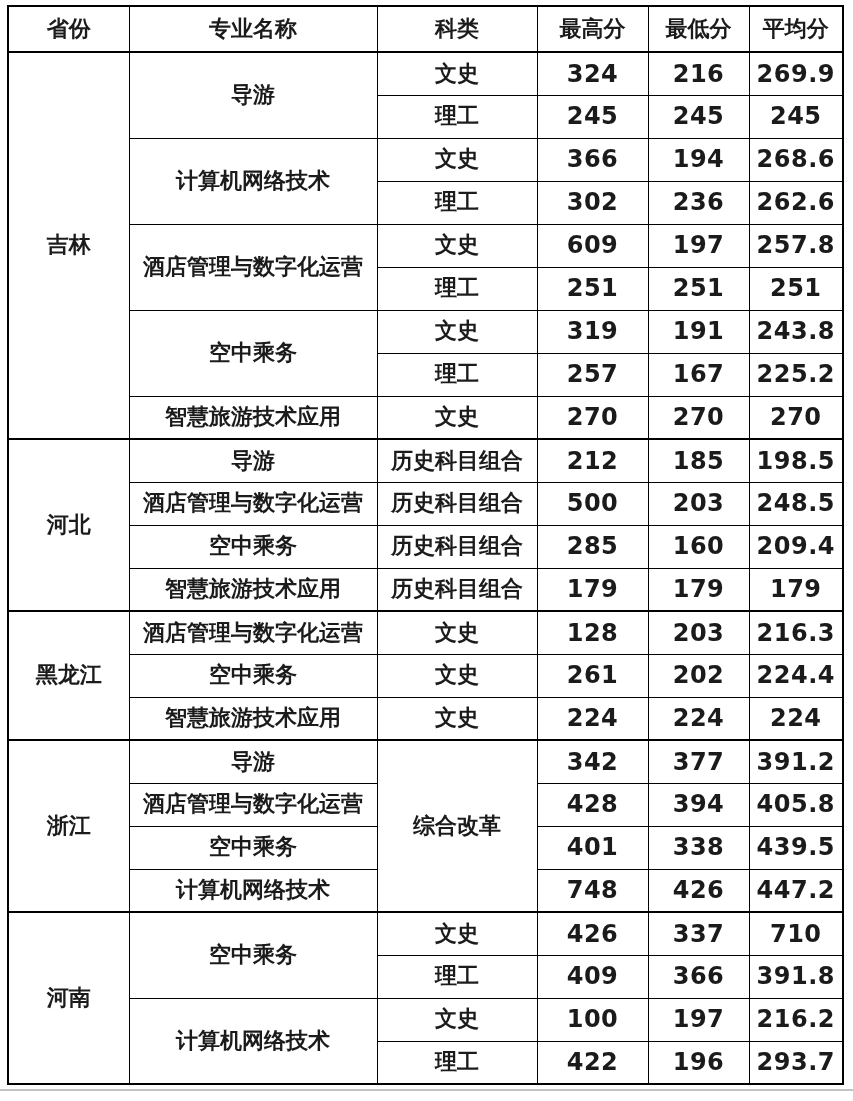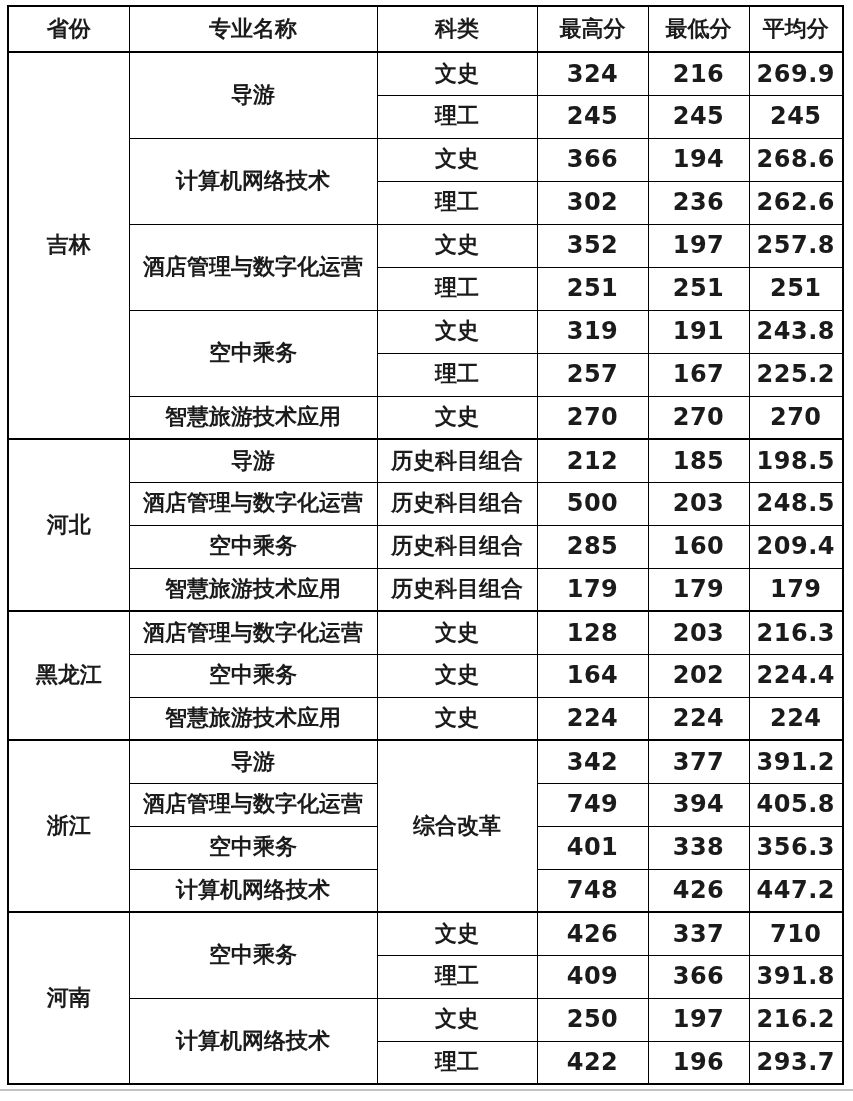--- a/index.html
+++ b/index.html
@@ -109,21 +109,21 @@
         </tr>
         <tr>
           <td>理工</td>
           <td class="num">302</td>
           <td class="num">236</td>
           <td class="num">262.6</td>
         </tr>
         <tr>
           <td rowspan="2">酒店管理与数字化运营</td>
           <td>文史</td>
-          <td class="num">352</td>
+          <td class="num">609</td>
           <td class="num">197</td>
           <td class="num">257.8</td>
         </tr>
         <tr>
           <td>理工</td>
           <td class="num">251</td>
           <td class="num">251</td>
           <td class="num">251</td>
         </tr>
         <tr>
@@ -179,50 +179,50 @@
           <td rowspan="3">黑龙江</td>
           <td>酒店管理与数字化运营</td>
           <td>文史</td>
           <td class="num">128</td>
           <td class="num">203</td>
           <td class="num">216.3</td>
         </tr>
         <tr>
           <td>空中乘务</td>
           <td>文史</td>
-          <td class="num">164</td>
+          <td class="num">261</td>
           <td class="num">202</td>
           <td class="num">224.4</td>
         </tr>
         <tr>
           <td>智慧旅游技术应用</td>
           <td>文史</td>
           <td class="num">224</td>
           <td class="num">224</td>
           <td class="num">224</td>
         </tr>
         <tr class="province-start">
           <td rowspan="4">浙江</td>
           <td>导游</td>
           <td rowspan="4">综合改革</td>
           <td class="num">342</td>
           <td class="num">377</td>
           <td class="num">391.2</td>
         </tr>
         <tr>
           <td>酒店管理与数字化运营</td>
-          <td class="num">749</td>
+          <td class="num">428</td>
           <td class="num">394</td>
           <td class="num">405.8</td>
         </tr>
         <tr>
           <td>空中乘务</td>
           <td class="num">401</td>
           <td class="num">338</td>
-          <td class="num">356.3</td>
+          <td class="num">439.5</td>
         </tr>
         <tr>
           <td>计算机网络技术</td>
           <td class="num">748</td>
           <td class="num">426</td>
           <td class="num">447.2</td>
         </tr>
         <tr class="province-start">
           <td rowspan="4">河南</td>
           <td rowspan="2">空中乘务</td>
@@ -233,21 +233,21 @@
         </tr>
         <tr>
           <td>理工</td>
           <td class="num">409</td>
           <td class="num">366</td>
           <td class="num">391.8</td>
         </tr>
         <tr>
           <td rowspan="2">计算机网络技术</td>
           <td>文史</td>
-          <td class="num">250</td>
+          <td class="num">100</td>
           <td class="num">197</td>
           <td class="num">216.2</td>
         </tr>
         <tr>
           <td>理工</td>
           <td class="num">422</td>
           <td class="num">196</td>
           <td class="num">293.7</td>
         </tr>
       </tbody>

